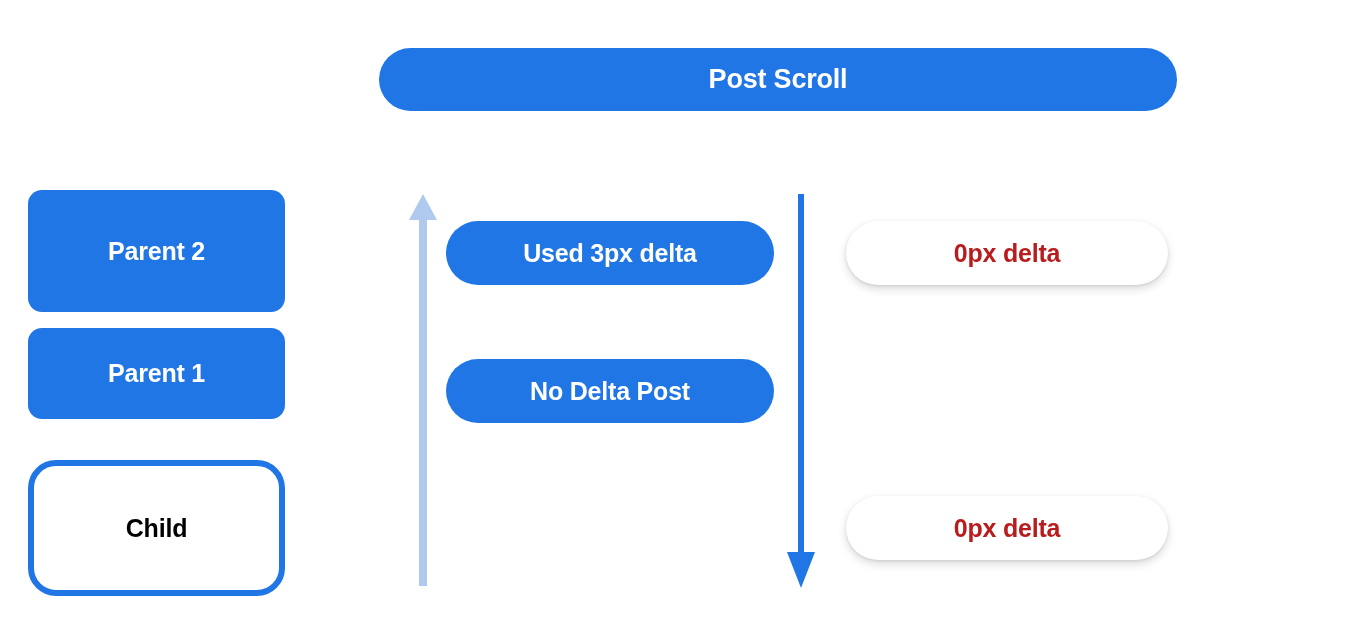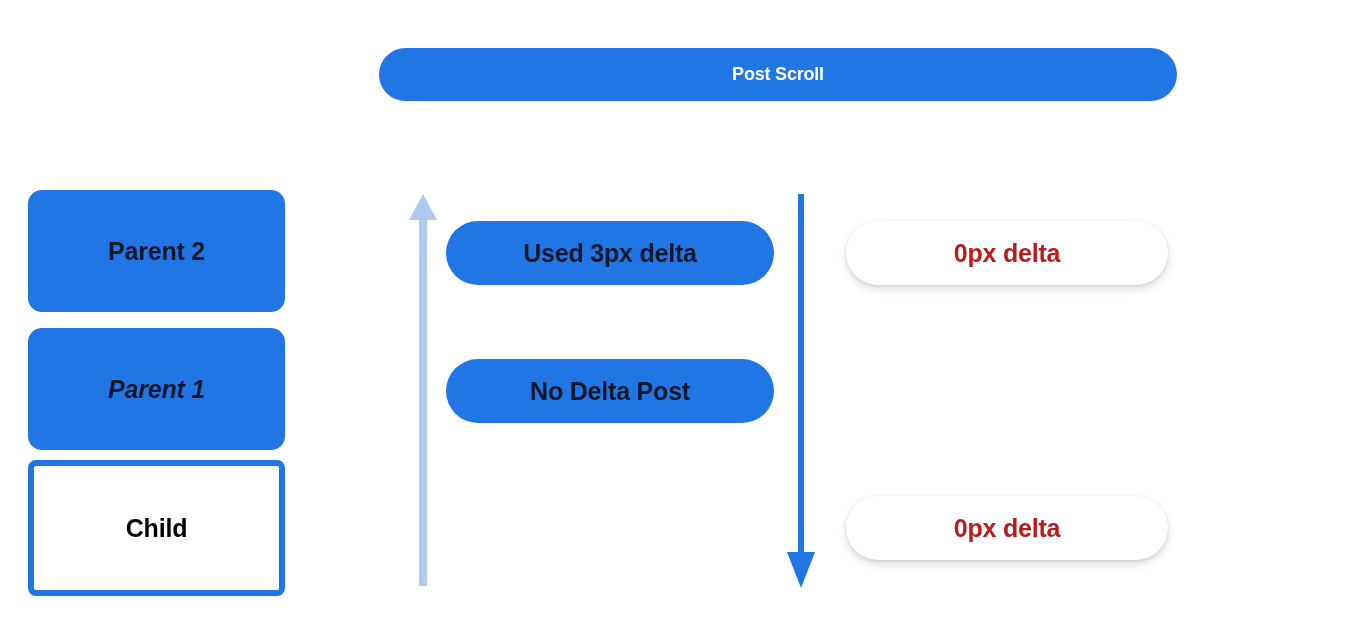--- a/index.html
+++ b/index.html
@@ -29,56 +29,56 @@
     font-weight: bold;
     letter-spacing: -0.2px;
     white-space: nowrap;
   }
 
   
   .header-pill {
     left: 379px;
     top: 48px;
     width: 798px;
-    height: 53px;
+    height: 63px;
     border-radius: 32px;
     background: #2176E6;
     color: #ffffff;
-    font-size: 18px;
+    font-size: 27px;
   }
 
   
   .stack-box {
     left: 28px;
     width: 257px;
     border-radius: 14px;
     font-size: 25px;
   }
   .stack-box.filled {
     background: #2176E6;
-    color: #0f172a;
+    color: #ffffff;
   }
   .stack-box.outlined {
     background: #ffffff;
     color: #000000;
     border: 6px solid #2176E6;
-    border-radius: 8px;
+    border-radius: 28px;
   }
   #box-parent2 { top: 190px; height: 122px; }
-  #box-parent1 { top: 328px; height: 122px; font-style: italic; }
+  #box-parent1 { top: 328px; height: 91px; }
   #box-child   { top: 460px; height: 136px; }
 
   
   .mid-pill {
     left: 446px;
     width: 328px;
     height: 64px;
     border-radius: 32px;
     background: #2176E6;
-    color: #0f172a;
+    color: #ffffff;
     font-size: 25px;
   }
   #pill-used-delta  { top: 221px; }
   #pill-no-delta    { top: 359px; }
 
   
   .right-pill {
     left: 846px;
     width: 322px;
     height: 64px;

